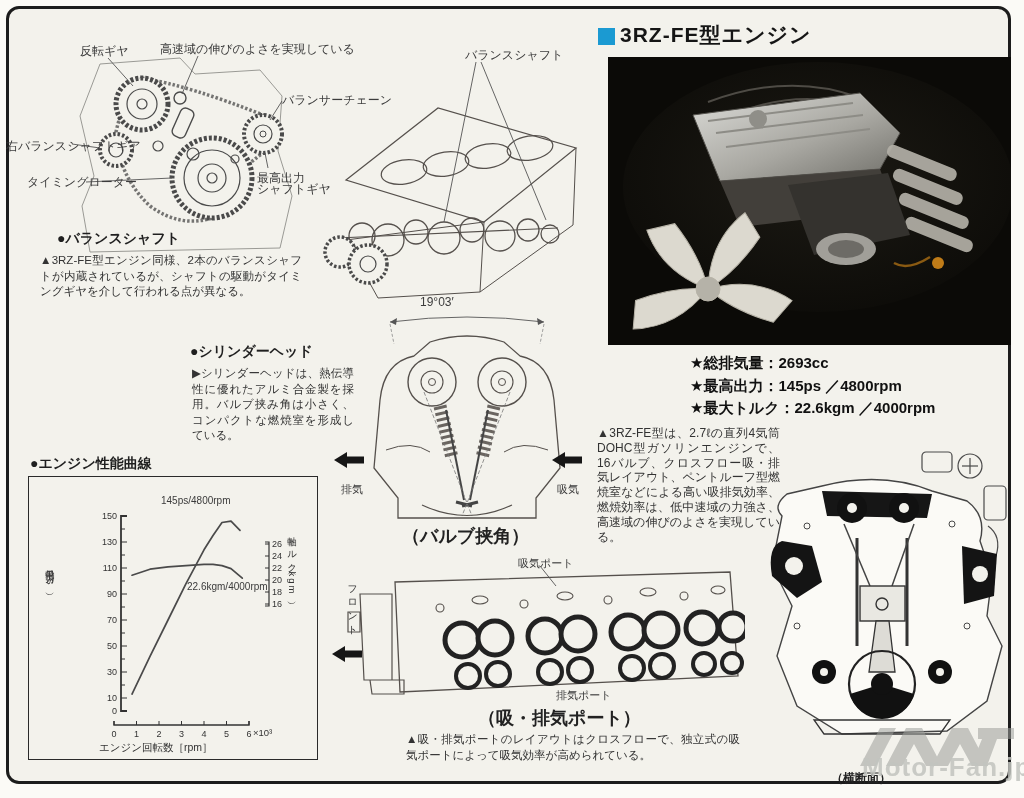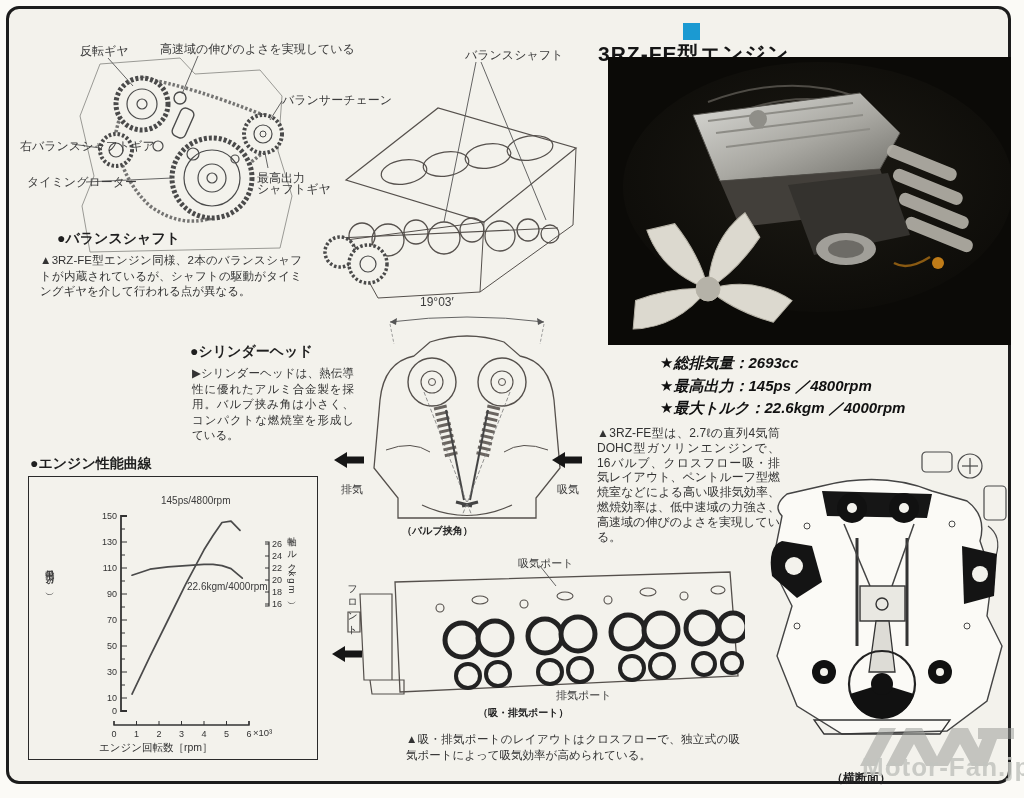--- a/index.html
+++ b/index.html
@@ -6,23 +6,23 @@
   .page{position:relative;width:1024px;height:798px;background:#fbfaf6;
         font-family:"Liberation Sans","DejaVu Sans",sans-serif;color:#2d2d2d;overflow:hidden;}
   .frame{position:absolute;left:6px;top:6px;width:1005px;height:778px;
          border:3px solid #1c1c1c;border-radius:13px;background:#f3f2ec;box-sizing:border-box;}
   .abs{position:absolute;}
   .lbl{position:absolute;font-size:12px;line-height:11px;color:#3c3c3c;white-space:nowrap;}
   .pre{white-space:pre-line;}
   .vert{writing-mode:vertical-rl;letter-spacing:2px;}
   .sec-head{position:absolute;font-size:14px;font-weight:bold;color:#1f1f1f;white-space:nowrap;}
   .body-txt{position:absolute;font-size:11.5px;line-height:15.5px;color:#333;text-align:justify;}
-  .caption{position:absolute;font-size:10px;font-weight:600;color:#222;white-space:nowrap;}
+  .caption{position:absolute;font-size:18px;font-weight:600;color:#222;white-space:nowrap;}
   .spec-list{position:absolute;font-size:15px;font-weight:bold;color:#111;line-height:22.5px;white-space:nowrap;}
-  .title-row{position:absolute;left:598px;top:21px;display:flex;align-items:center;flex-direction:column;}
+  .title-row{position:absolute;left:598px;top:21px;display:flex;align-items:center;}
   .title-sq{width:17px;height:17px;margin-right:5px;margin-top:2px;}
   .title-txt{font-size:21px;font-weight:bold;color:#151515;letter-spacing:1px;white-space:nowrap;}
   .chart-box{position:absolute;left:28px;top:476px;width:290px;height:284px;
              border:1.5px solid #2a2a2a;box-sizing:border-box;}
   .chart-ann{position:absolute;font-size:10px;color:#3b3b3b;white-space:nowrap;}
   .axis-title{position:absolute;font-size:9.5px;color:#333;}
   .photo{position:absolute;left:608px;top:57px;width:403px;height:288px;background:#0b0a07;}
   .wm-text{position:absolute;left:862px;top:752px;font-size:26px;font-weight:bold;
            color:#c2c4bf;letter-spacing:1px;opacity:.85;white-space:nowrap;}
   svg{display:block;}
@@ -99,21 +99,21 @@
     <g stroke="#555" stroke-width=".9">
       <line x1="158" y1="2" x2="126" y2="162"></line>
       <line x1="163" y1="2" x2="228" y2="160"></line>
     </g>
   </svg>
 
   <div class="lbl" style="left:80px;top:46px;">反転ギヤ</div>
   <div class="lbl" style="left:160px;top:44px;">高速域の伸びのよさを実現している</div>
   <div class="lbl" style="left:465px;top:50px;">バランスシャフト</div>
   <div class="lbl" style="left:282px;top:95px;">バランサーチェーン</div>
-  <div class="lbl" style="left:6px;top:141px;margin-left:14px;">右バランスシャフトギア</div>
+  <div class="lbl" style="left:6px;top:141px;">右バランスシャフトギア</div>
   <div class="lbl" style="left:27px;top:177px;">タイミングローター</div>
   <div class="lbl pre" style="left:257px;top:173px;">最高出力
 シャフトギヤ</div>
 
   <div class="sec-head" style="left:57px;top:230px;">●バランスシャフト</div>
   <div class="body-txt" style="left:40px;top:253px;width:262px;">▲3RZ-FE型エンジン同様、2本のバランスシャフトが内蔵されているが、シャフトの駆動がタイミングギヤを介して行われる点が異なる。</div>
 
   <div class="sec-head" style="left:190px;top:343px;">●シリンダーヘッド</div>
   <div class="body-txt" style="left:192px;top:366px;width:162px;">▶シリンダーヘッドは、熱伝導性に優れたアルミ合金製を採用。バルブ挟み角は小さく、コンパクトな燃焼室を形成している。</div>
 
@@ -266,21 +266,21 @@
       <g transform="translate(100,232)" fill="#dcd9cf" stroke="#b8b4a8" stroke-width="1">
         <path transform="rotate(160)" d="M0,0 Q42,-26 84,-12 L72,14 Q30,14 0,0 Z"></path>
         <path transform="rotate(232)" d="M0,0 Q42,-26 84,-12 L72,14 Q30,14 0,0 Z"></path>
         <path transform="rotate(304)" d="M0,0 Q42,-26 84,-12 L72,14 Q30,14 0,0 Z"></path>
         <path transform="rotate(16)" d="M0,0 Q42,-26 84,-12 L72,14 Q30,14 0,0 Z"></path>
         <circle cx="0" cy="0" r="12" fill="#b5b2a8"></circle>
       </g>
     </svg>
   </div>
 
-  <div class="spec-list" style="left:660px;top:352px;font-style:italic;">
+  <div class="spec-list" style="left:690px;top:352px;">
     <div>★総排気量：2693cc</div>
     <div>★最高出力：145ps ／4800rpm</div>
     <div>★最大トルク：22.6kgm ／4000rpm</div>
   </div>
 
   <div class="body-txt" style="left:597px;top:426px;width:183px;font-size:12px;line-height:14.8px;">▲3RZ-FE型は、2.7ℓの直列4気筒DOHC型ガソリンエンジンで、16バルブ、クロスフロー吸・排気レイアウト、ペントルーフ型燃焼室などによる高い吸排気効率、燃焼効率は、低中速域の力強さ、高速域の伸びのよさを実現している。</div>
 
   <svg class="diagram" style="left:340px;top:552px;" width="405" height="160" viewBox="0 0 405 160">
     <path d="M55,30 L390,20 L398,124 L60,140 Z" fill="none" stroke="#55504c" stroke-width="1.3"></path>
     <path d="M20,42 H52 V128 H24 Z M8,60 H20 V80 H8 Z M30,128 h34 v14 h-32 Z" fill="none" stroke="#55504c" stroke-width="1.2"></path>

